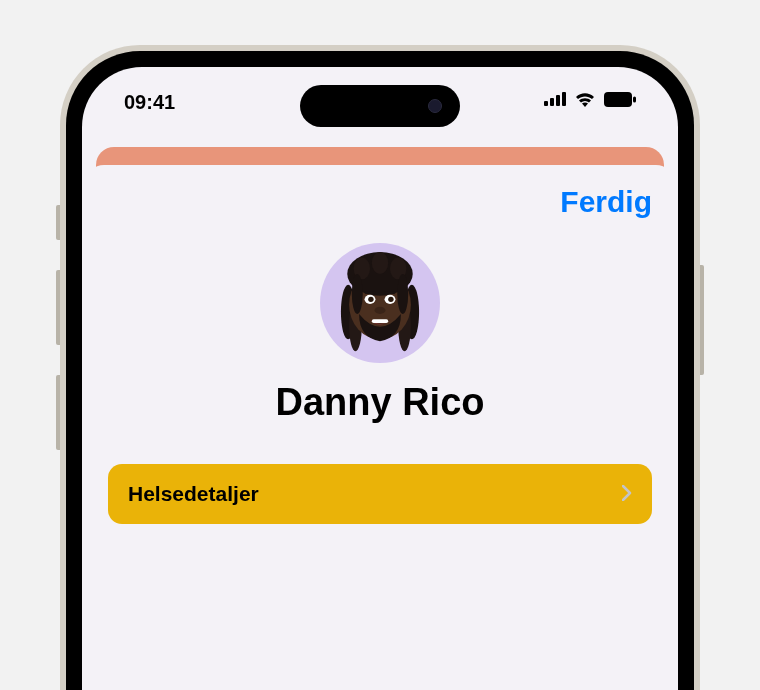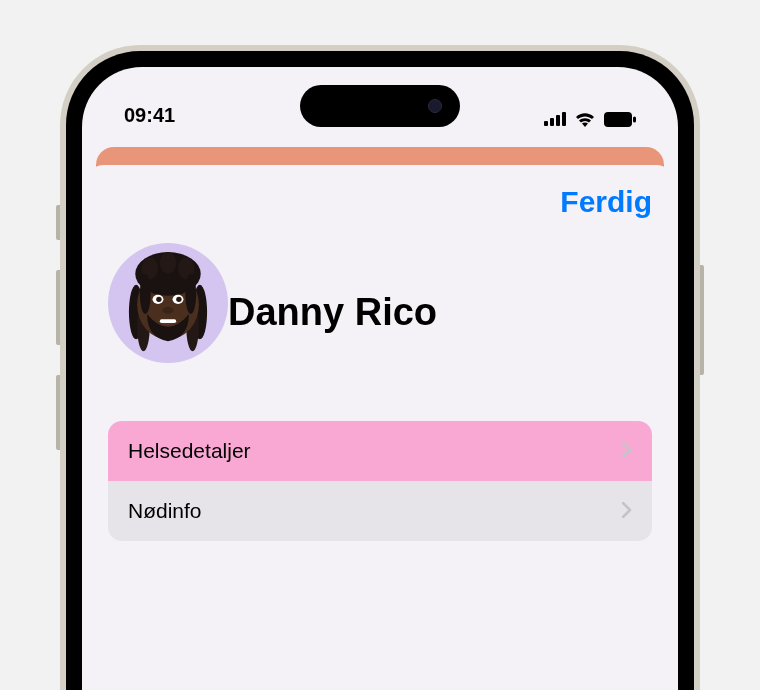--- a/index.html
+++ b/index.html
@@ -93,21 +93,21 @@
       width: 14px;
       height: 14px;
       border-radius: 50%;
       background: #1a1a2e;
       border: 1px solid #2a2a3e;
     }
     
     .status-bar {
       display: flex;
       justify-content: space-between;
-      align-items: flex-end;
+      align-items: flex-start;
       padding: 24px 42px 0 42px;
       height: 60px;
     }
     
     .status-time {
       font-weight: 600;
       font-size: 20px;
       color: #000;
     }
     
@@ -142,21 +142,21 @@
       color: #007aff;
       font-size: 30px;
       font-weight: 600;
       background: none;
       border: none;
       cursor: pointer;
     }
     
     .avatar-section {
       display: flex;
-      flex-direction: row;
+      flex-direction: column;
       align-items: center;
       margin-bottom: 40px;
     }
     
     .avatar-circle {
       width: 120px;
       height: 120px;
       border-radius: 50%;
       background: #d4c5f0;
       display: flex;
@@ -187,21 +187,22 @@
     .list-item {
       display: flex;
       justify-content: space-between;
       align-items: center;
       padding: 18px 20px;
       font-size: 21px;
       cursor: pointer;
     }
     
     .list-item-1 {
-      background: #f9a8d4;
+      background: #eab308;
+      font-weight: bold;
     }
     
     .list-item-2 {
       background: #e6e4e9;
     }
     
     .chevron {
       color: #c4c4c8;
     }
     
@@ -297,26 +298,18 @@
 
         <div class="list-group">
           <div class="list-item list-item-1">
             <span class="list-label">Helsedetaljer</span>
             <span class="chevron">
               <svg width="10" height="16" viewBox="0 0 10 16">
                   <path d="M1 1 L8 8 L1 15" stroke="#c4c4c8" stroke-width="2.5" fill="none" stroke-linecap="round" stroke-linejoin="round"></path>
                 </svg>
             </span>
           </div>
-          <div class="list-item list-item-2">
-            <span class="list-label">Nødinfo</span>
-            <span class="chevron">
-              <svg width="10" height="16" viewBox="0 0 10 16">
-                  <path d="M1 1 L8 8 L1 15" stroke="#c4c4c8" stroke-width="2.5" fill="none" stroke-linecap="round" stroke-linejoin="round"></path>
-                </svg>
-            </span>
-          </div>
         </div>
 
       </div>
     </div>
   </div>
 </div>
 
 </body></html>

